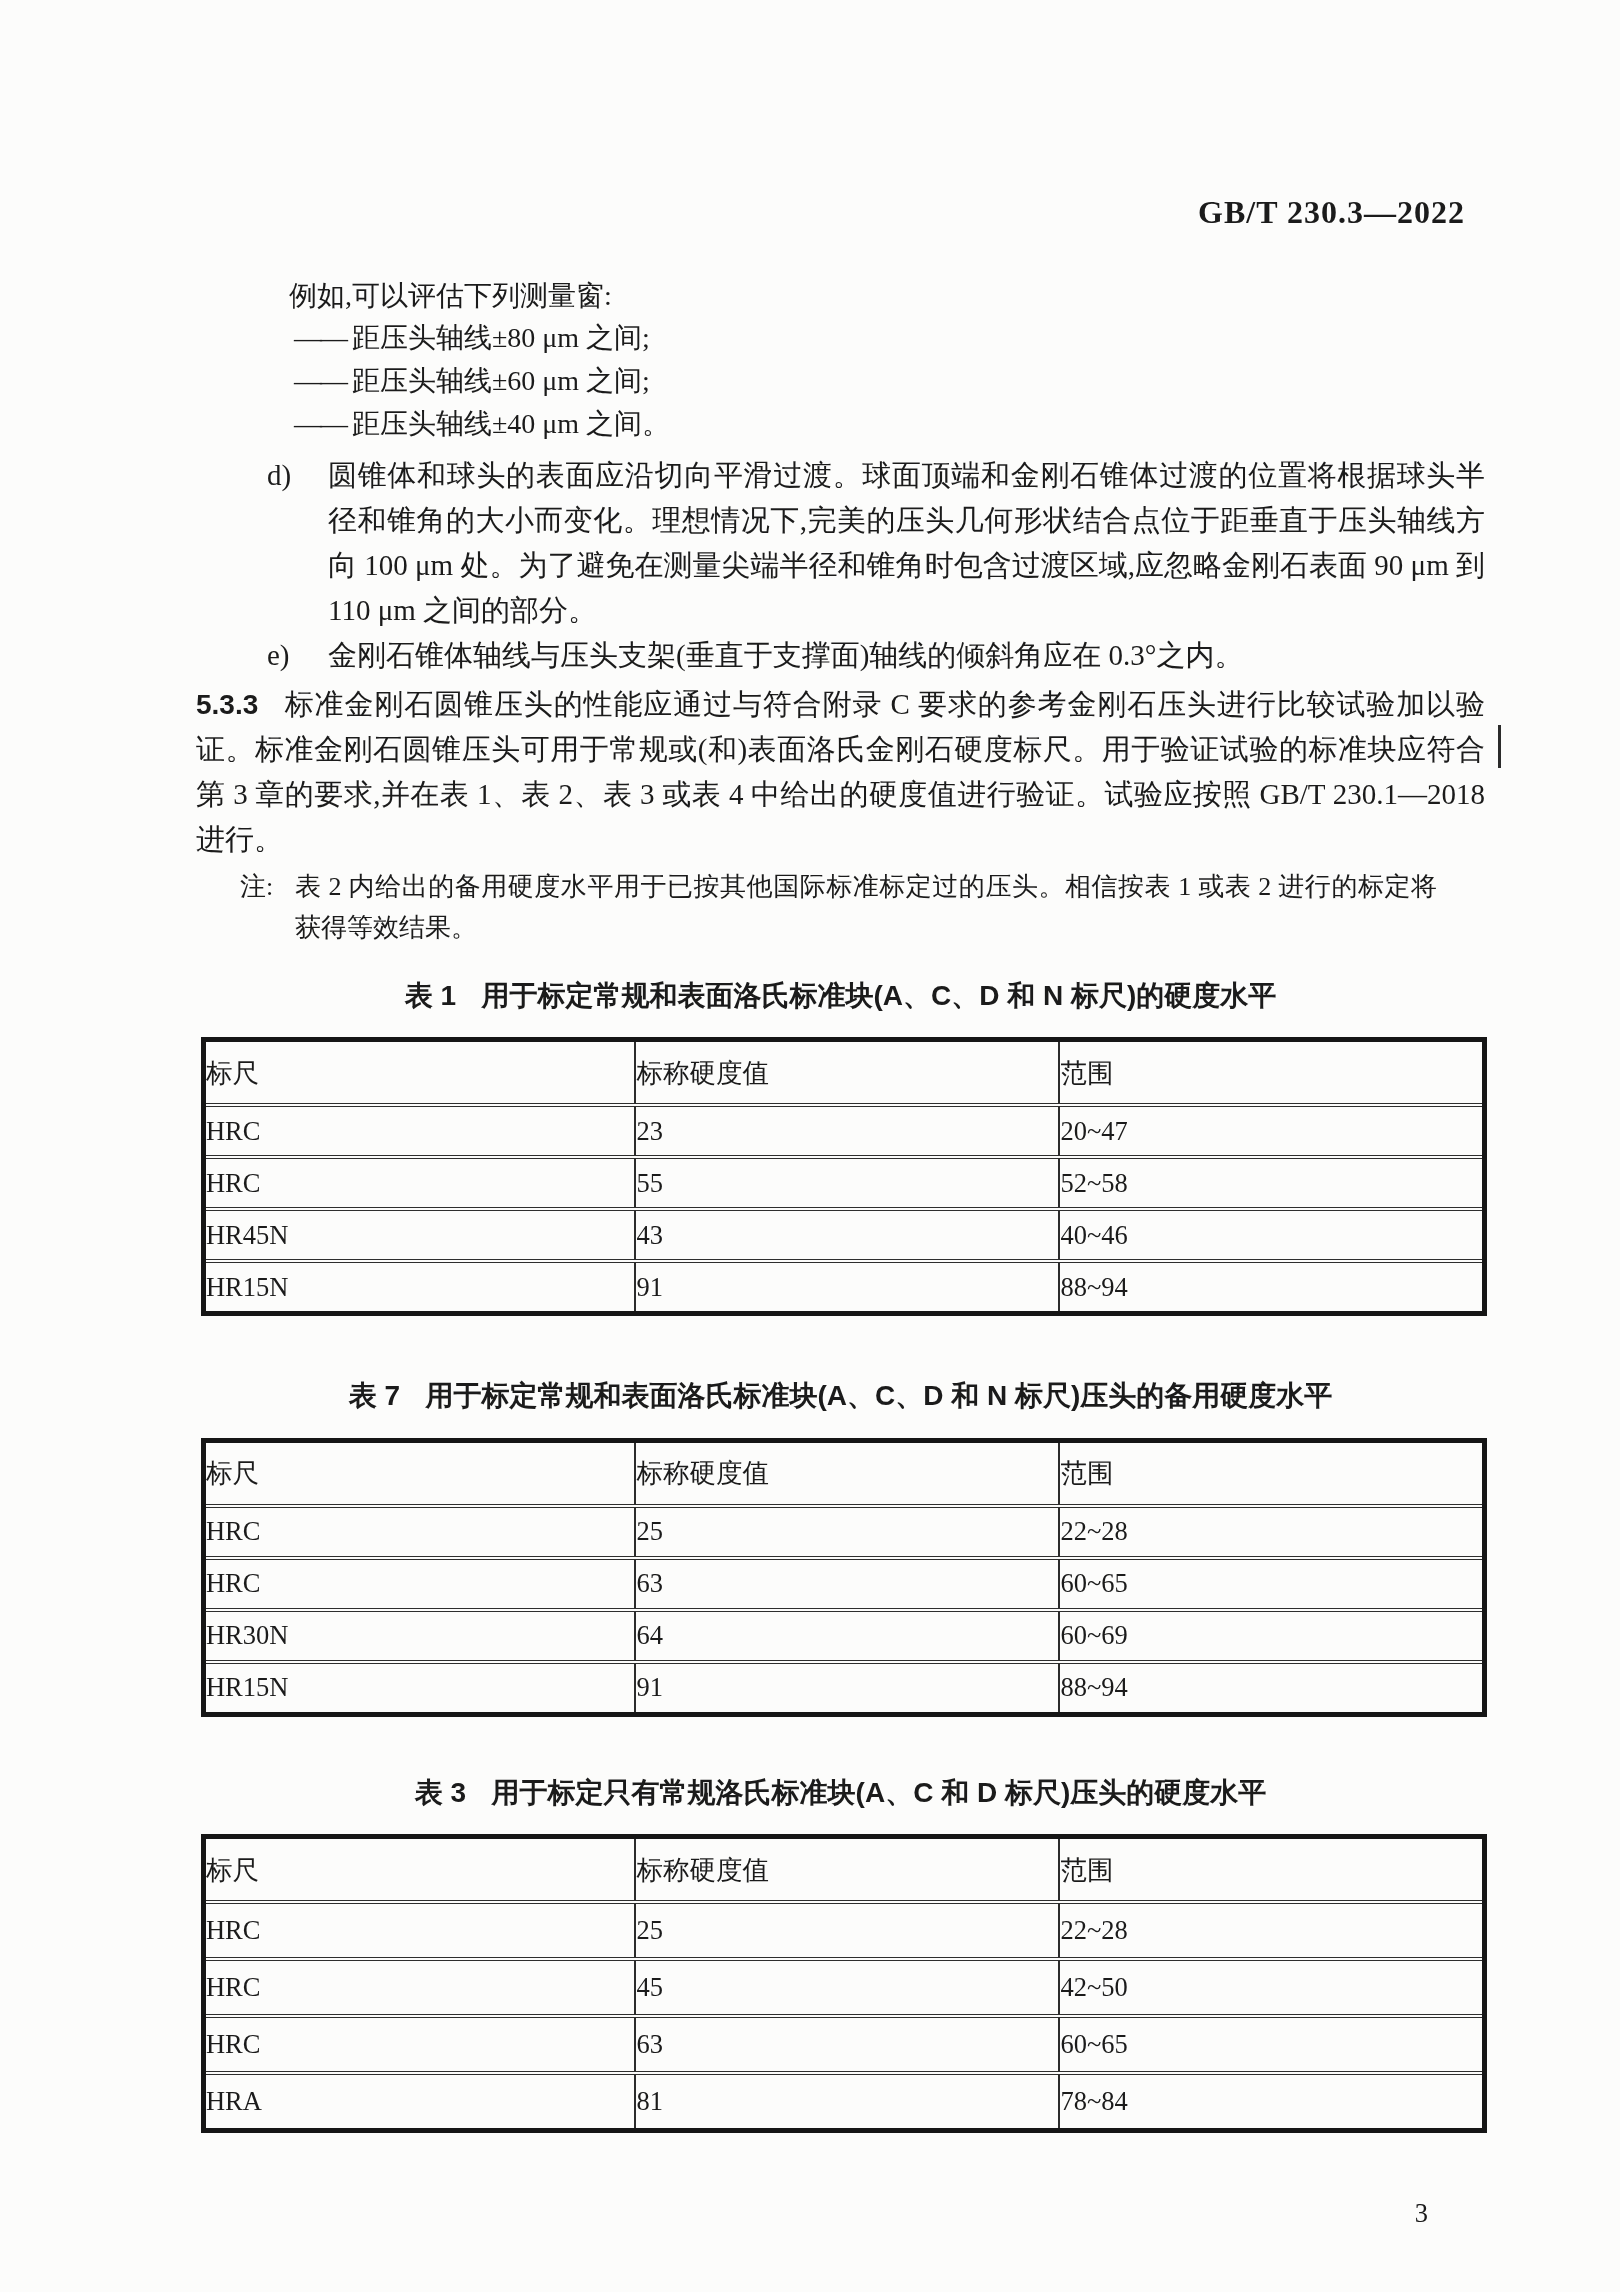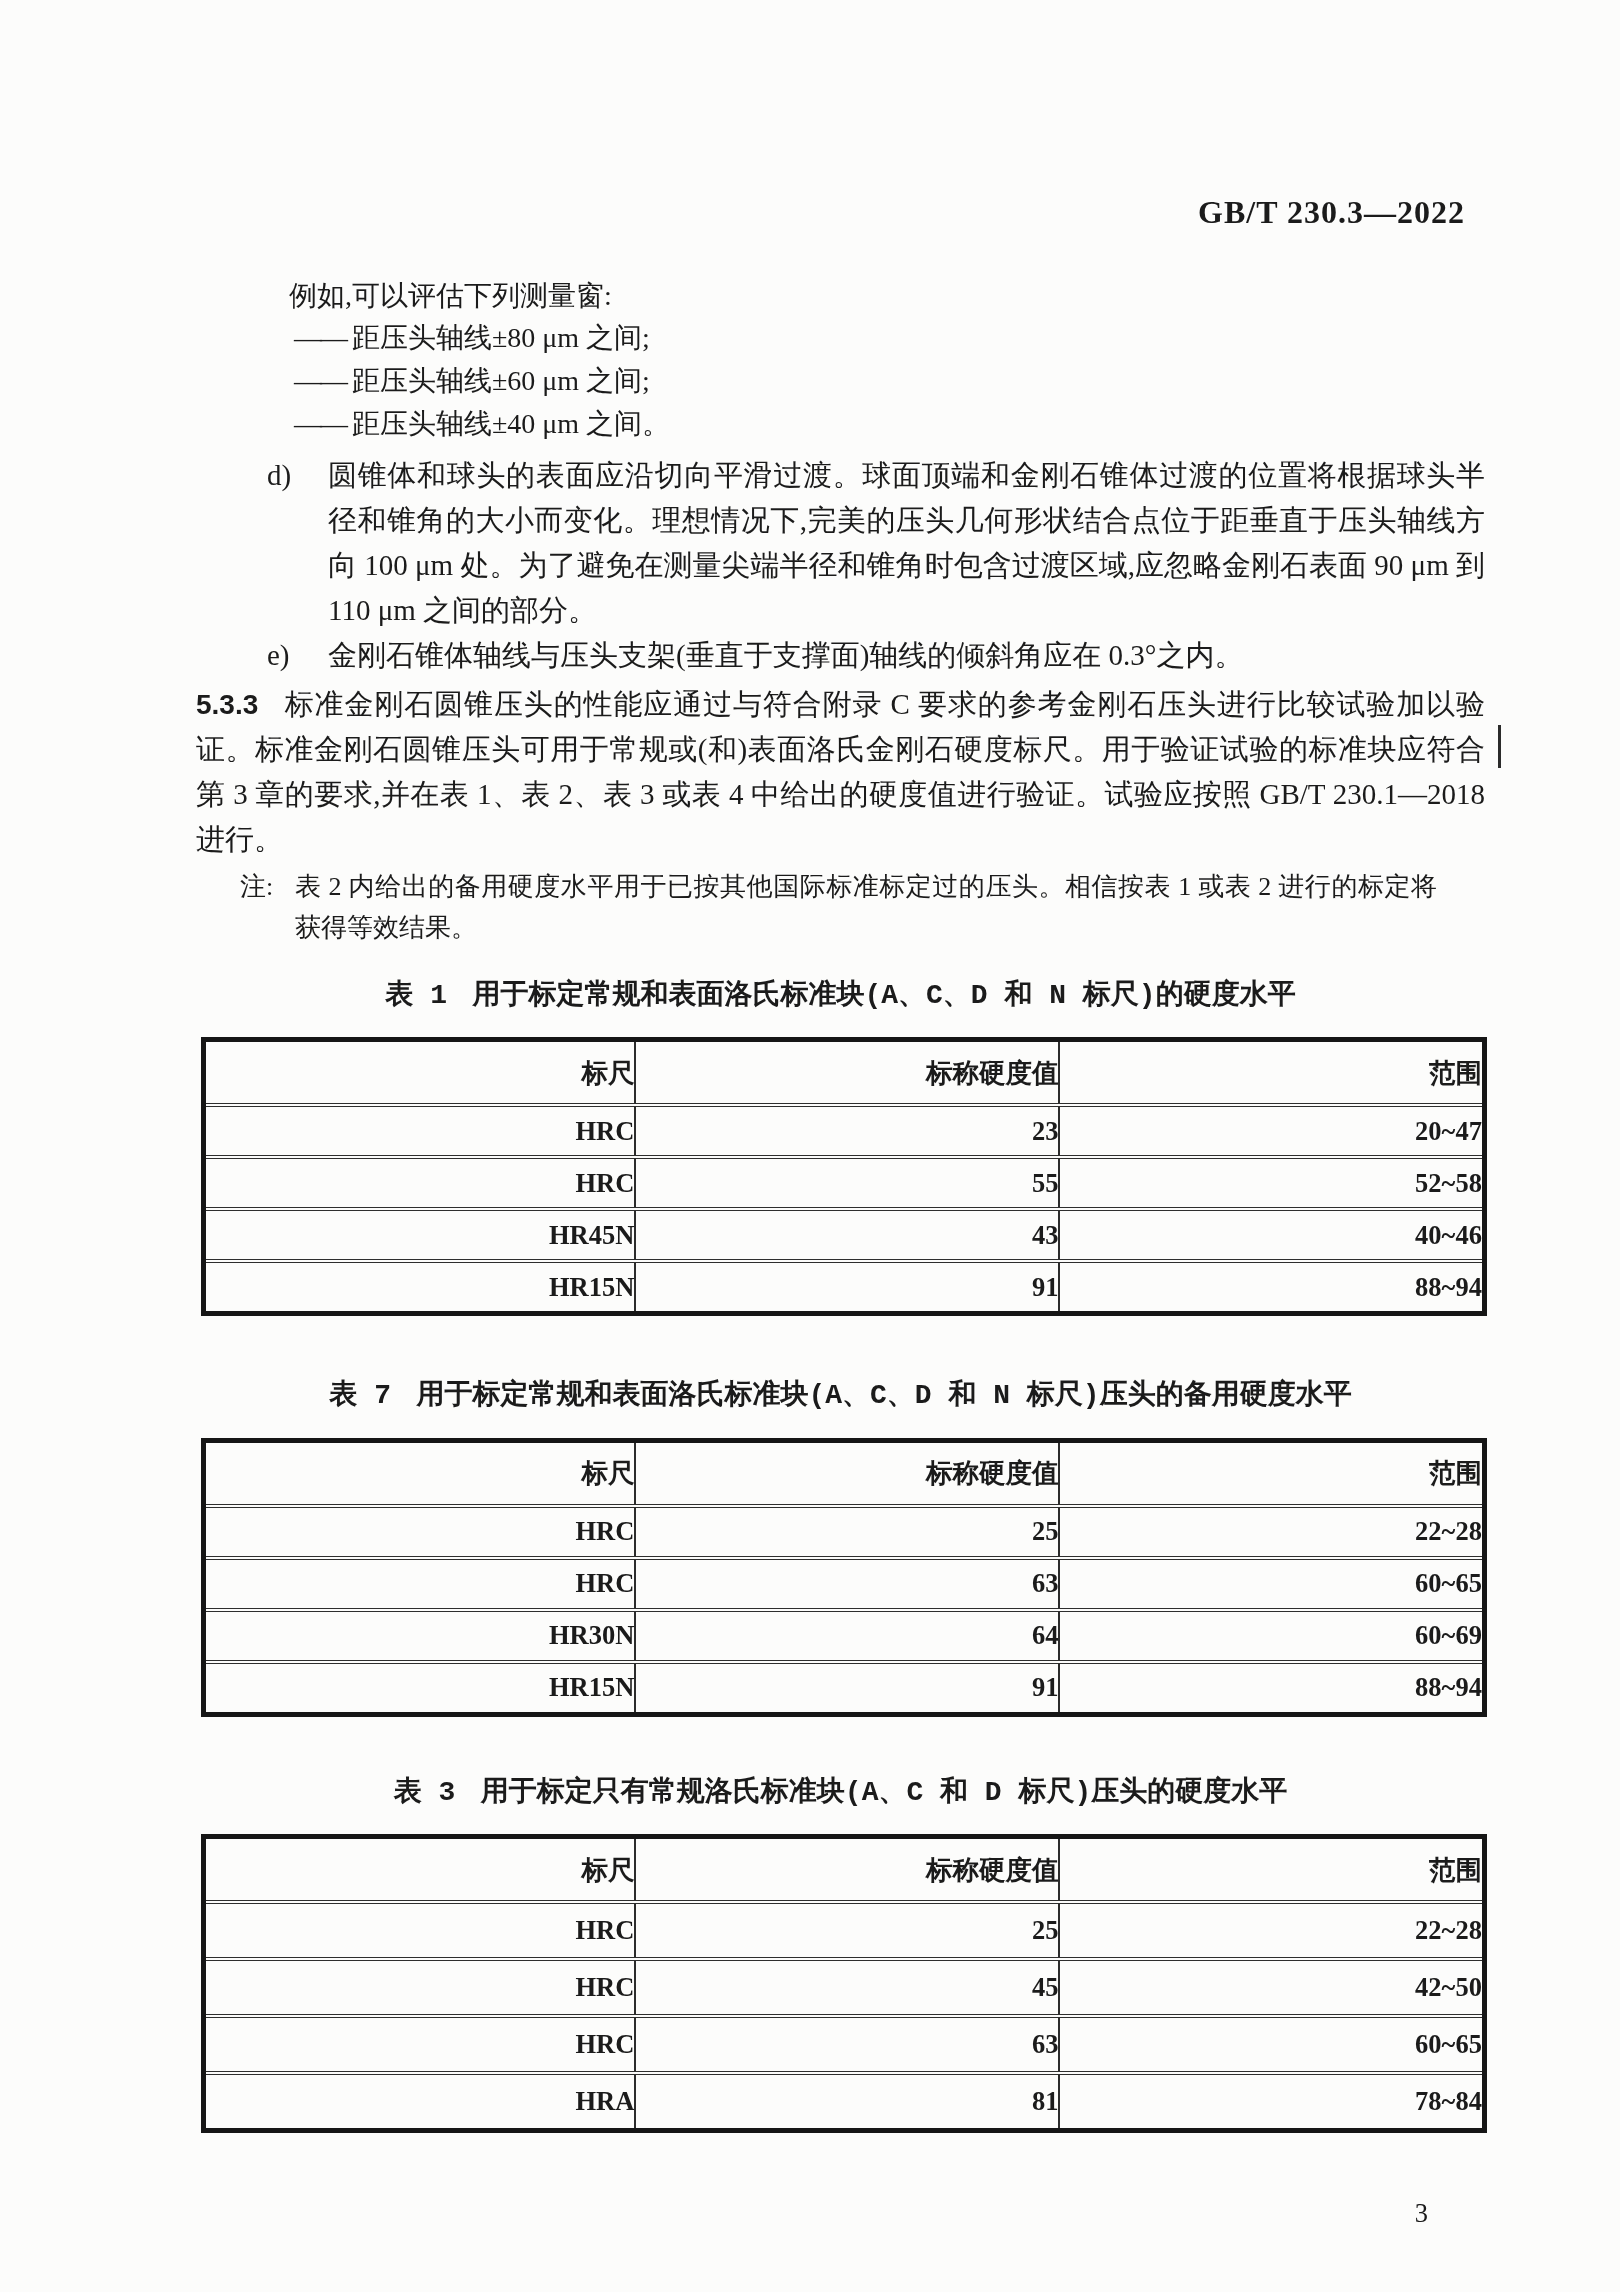--- a/index.html
+++ b/index.html
@@ -86,44 +86,44 @@
     text-align: justify;
     text-indent: 2em;
     width: 1289px;
   }
   .table-title {
     margin-top: 29px;
     text-align: center;
     font-weight: bold;
     font-size: 28px;
     line-height: 37px;
-    font-family: Liberation Mono, monospace;
+    font-family: Liberation Sans, sans-serif;
   }
   .table-title .t-label { margin-right: 25.5px; }
   .t2-title { margin-top: 61px; }
   .t3-title { margin-top: 57px; }
   table.hardness {
     margin: 23.5px 0 0 4.9px;
     width: 1282px;
     border-collapse: collapse;
     border: 5.9px solid #161616;
     font-size: 26.5px;
     table-layout: fixed;
   }
   table.hardness col.c1 { width: 432px; }
   table.hardness col.c2 { width: 424px; }
   table.hardness col.c3 { width: 425px; }
   table.hardness th, table.hardness td {
     border-left: 2.9px solid #2c2c2c;
     border-right: 2.9px solid #2c2c2c;
     border-top: 4.9px double #2e2e2e;
     border-bottom: 4.9px double #2e2e2e;
-    text-align: right;
+    text-align: left;
     vertical-align: middle;
-    font-weight: bold;
+    font-weight: normal;
     padding: 0;
   }
   table.hardness th { height: 61px; }
   table.hardness td { height: 48px; }
   table.t3 td { height: 53px; }
   .page-number {
     position: absolute;
     top: 2198px;
     right: 192px;
     font-size: 26.5px;

